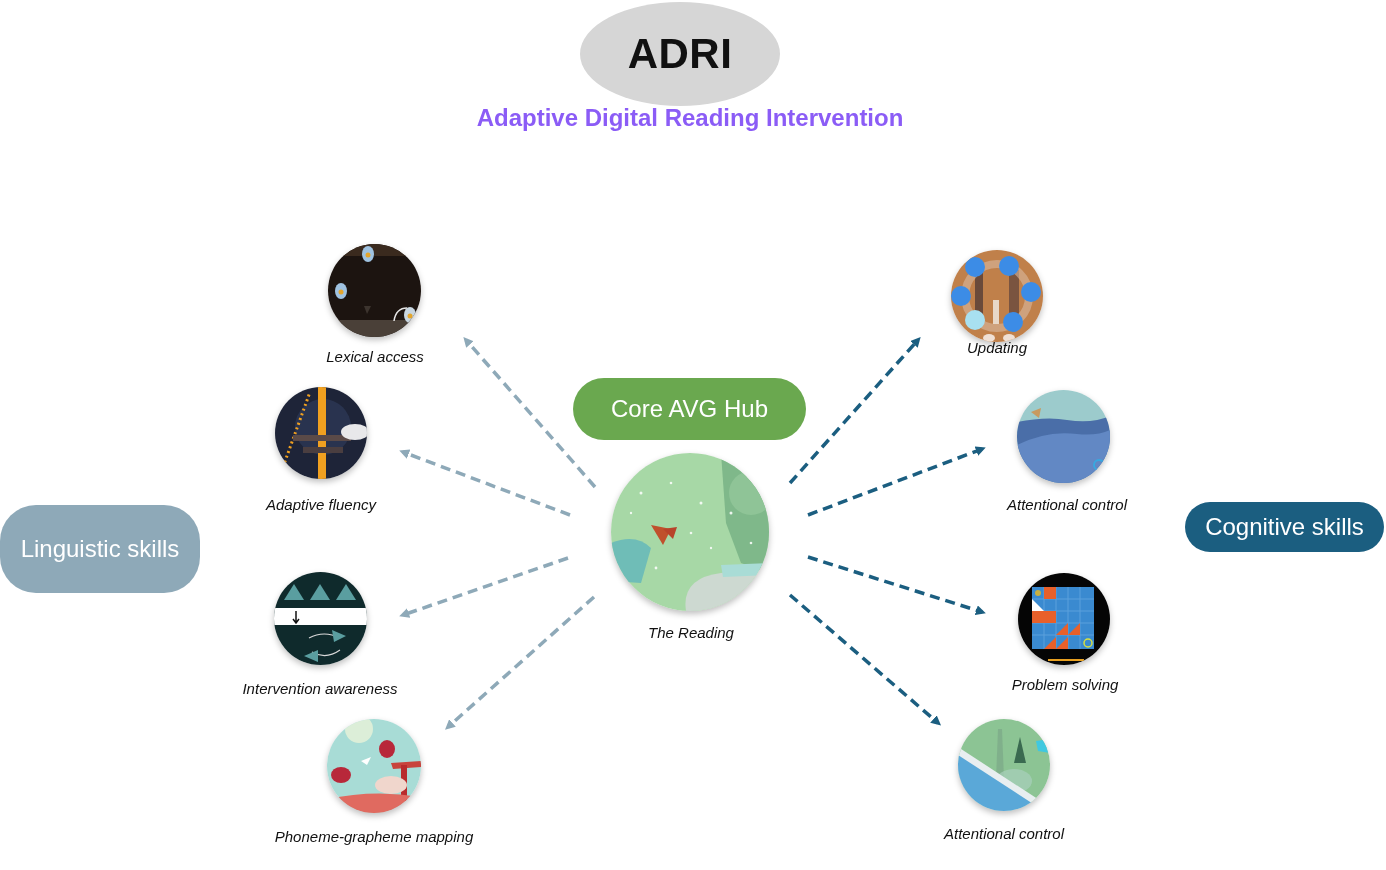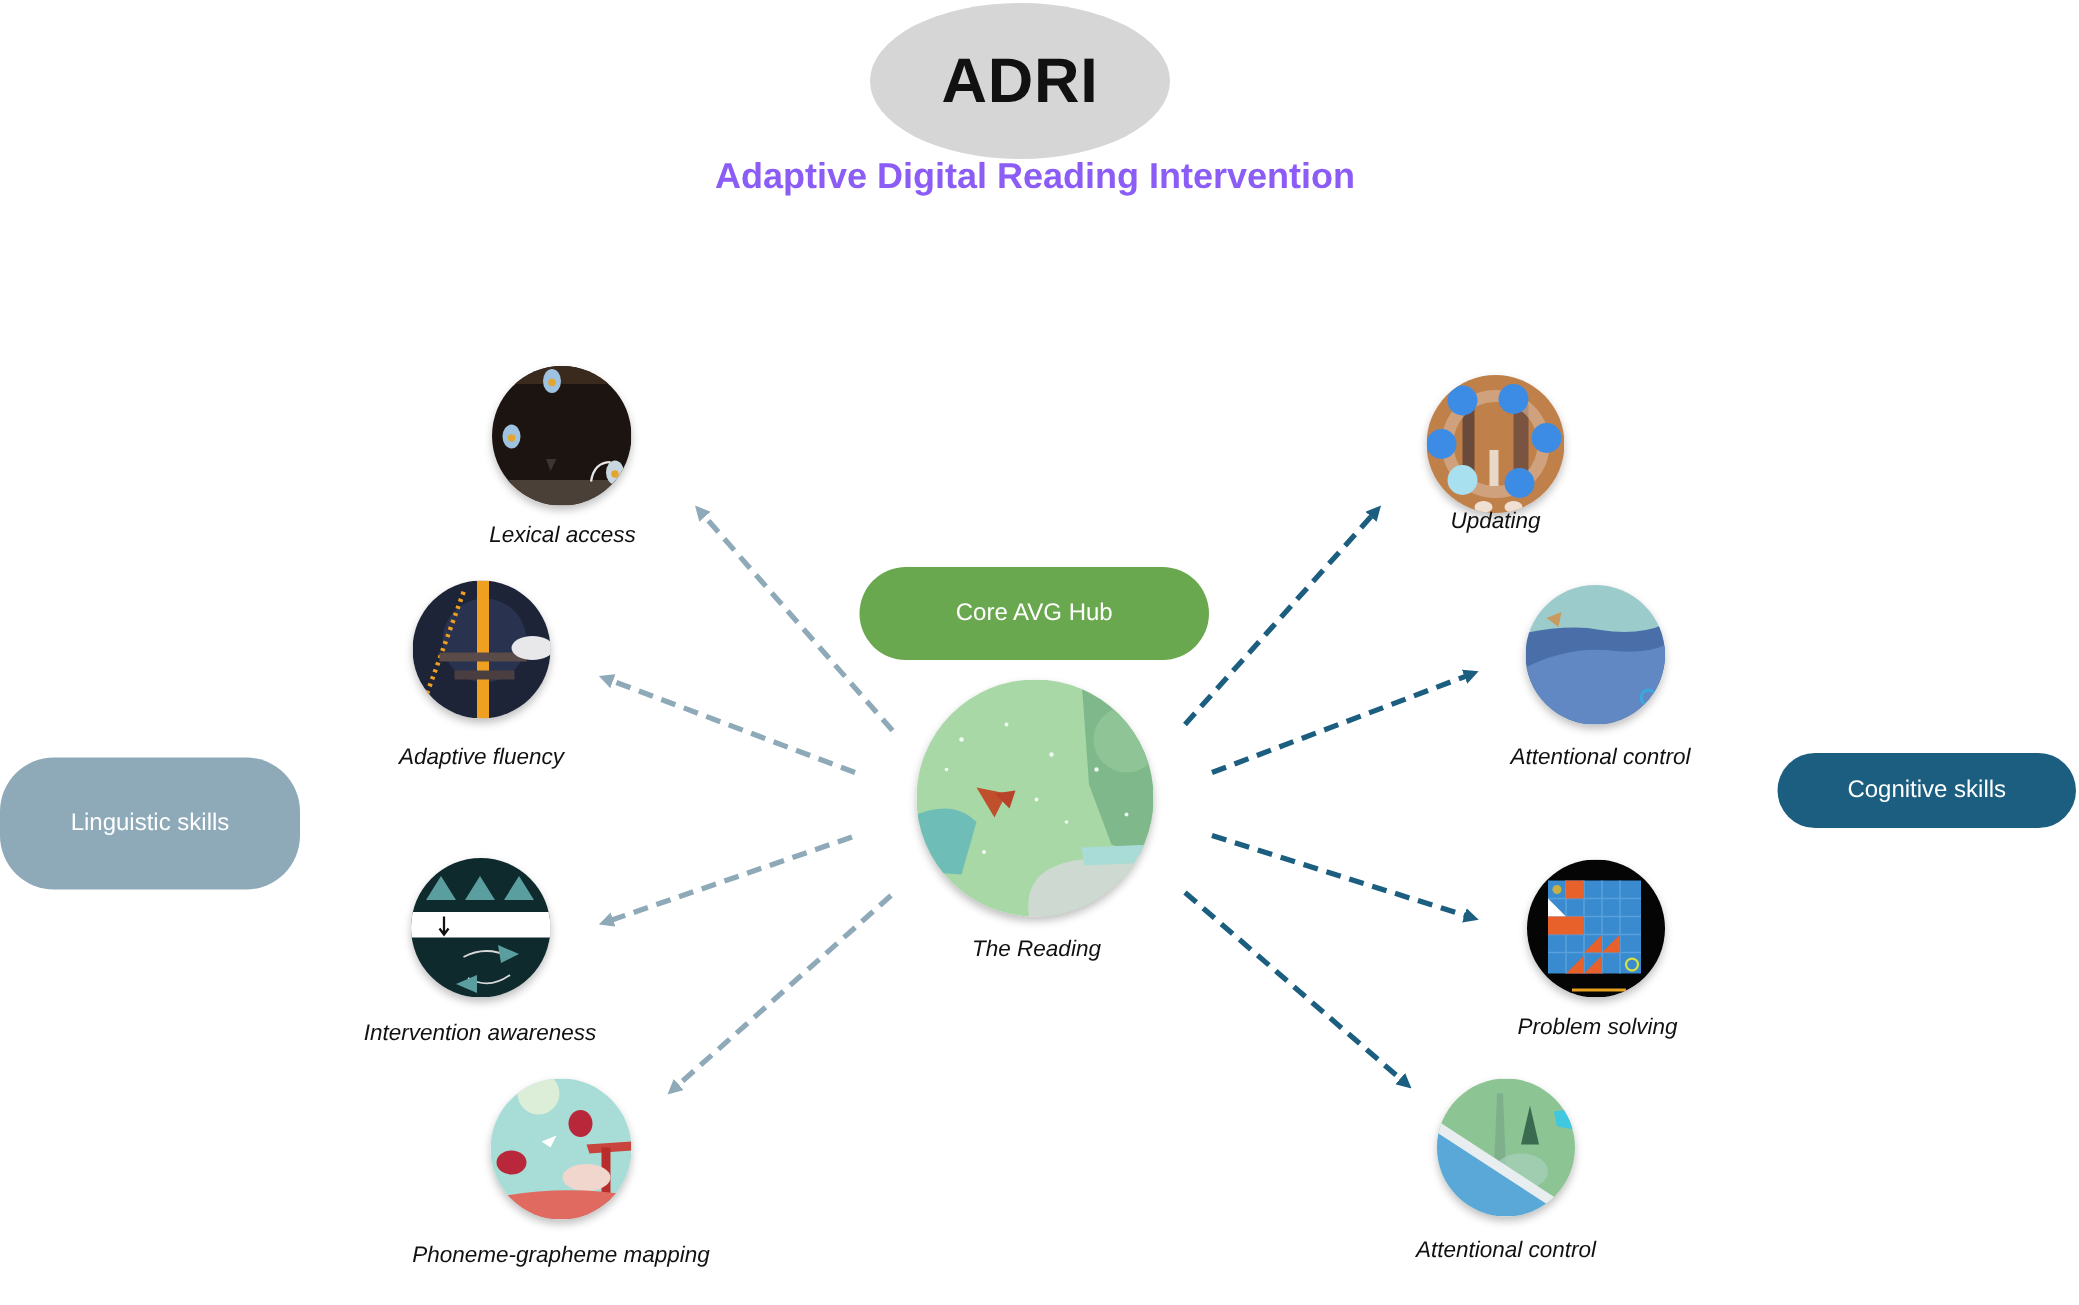--- a/index.html
+++ b/index.html
@@ -3,21 +3,21 @@
 <meta charset="utf-8">
 <style>
   html, body { margin: 0; padding: 0; background: #ffffff; }
   body { width: 1386px; height: 870px; position: relative; overflow: hidden;
          font-family: "Liberation Sans", "DejaVu Sans", sans-serif; color: #111; }
   .abs { position: absolute; }
   .title-ellipse { left: 580px; top: 2px; width: 200px; height: 104px; border-radius: 50%;
          background: #d6d6d6; display: flex; align-items: center; justify-content: center; }
   .title-ellipse span { font-weight: 700; font-size: 42px; color: #111; letter-spacing: 0.5px; }
   .subtitle { left: 380px; top: 104px; width: 620px; text-align: center; font-weight: 700; font-size: 24px; color: #8b5cf6; }
-  .pill { display: flex; align-items: center; justify-content: center; color: #fff; font-size: 16px; border-radius: 36px; }
+  .pill { display: flex; align-items: center; justify-content: center; color: #fff; font-size: 24px; border-radius: 36px; }
   .hub-pill { left: 573px; top: 378px; width: 233px; height: 62px; background: #6aa84f; }
   .ling-pill { left: 0px; top: 505px; width: 200px; height: 88px; background: #8ea9b8; }
   .cog-pill { left: 1185px; top: 502px; width: 199px; height: 50px; background: #1b5e80; }
   .node { border-radius: 50%; overflow: hidden; box-shadow: 0 3px 6px rgba(0,0,0,0.25); }
   .label { font-style: italic; font-size: 15px; color: #111; white-space: nowrap; transform: translateX(-50%); }
   svg.arrows { position: absolute; left: 0; top: 0; }
 </style>
 </head>
 <body>
 

